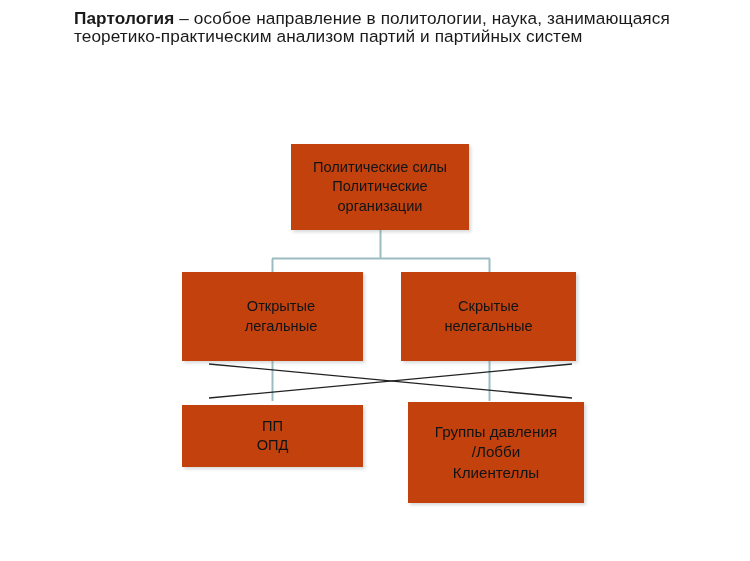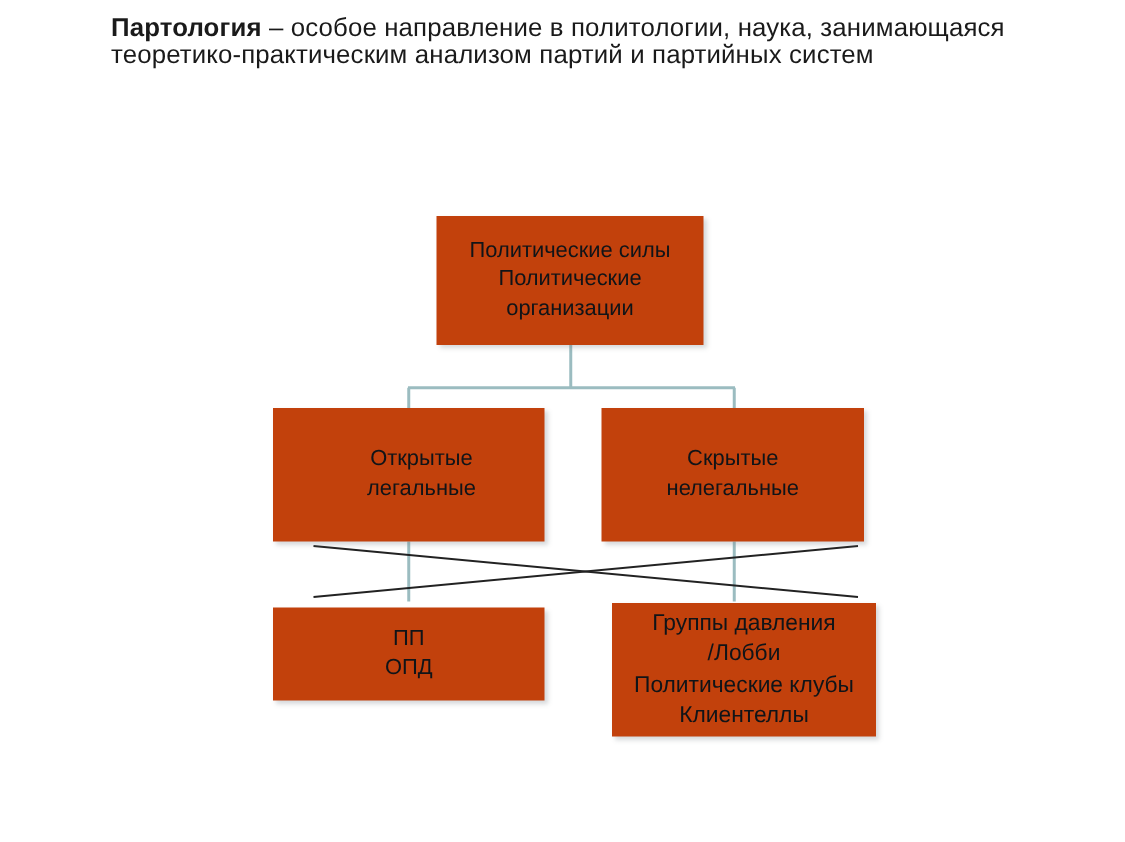--- a/index.html
+++ b/index.html
@@ -94,21 +94,21 @@
     left: 182px;
     top: 405px;
     width: 181px;
     height: 62px;
     box-shadow: 2px 2px 3px rgba(120,130,135,0.30);
   }
   #box-groups {
     left: 408px;
     top: 402px;
     width: 176px;
-    height: 89px;
+    height: 101px;
     box-shadow: 2px 2px 3px rgba(120,130,135,0.30);
   }
   #box-groups .line {
     font-size: 15.2px;
     line-height: 20.5px;
   }
 </style>
 </head>
 <body>
 
@@ -151,17 +151,16 @@
   </div>
 
   <div class="node-box" id="box-parties">
     <span class="line">ПП</span>
     <span class="line">ОПД</span>
   </div>
 
   <div class="node-box" id="box-groups">
     <span class="line">Группы давления</span>
     <span class="line">/Лобби</span>
-    <span class="line">Политические клубы</span>
     <span class="line">Клиентеллы</span>
   </div>
 
 </div>
 
 </body></html>

